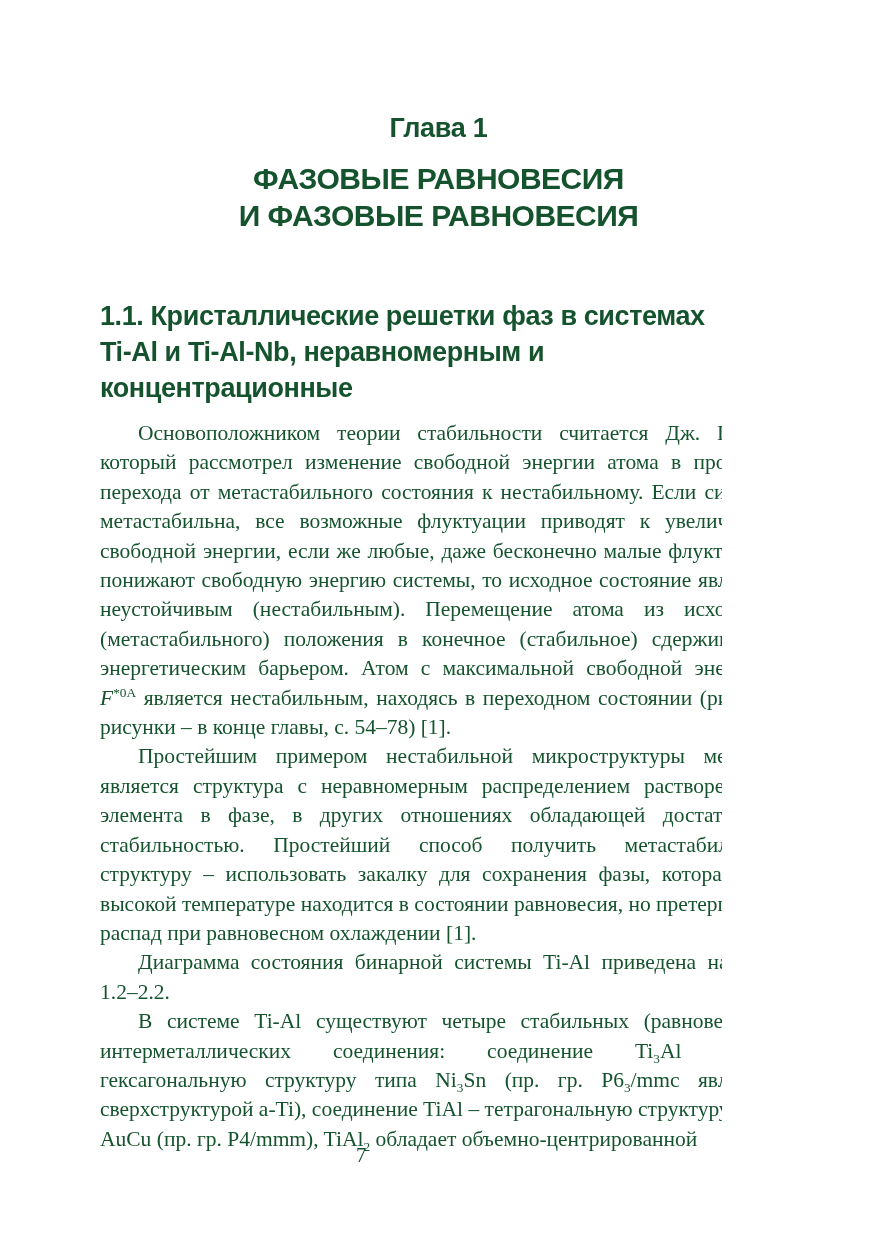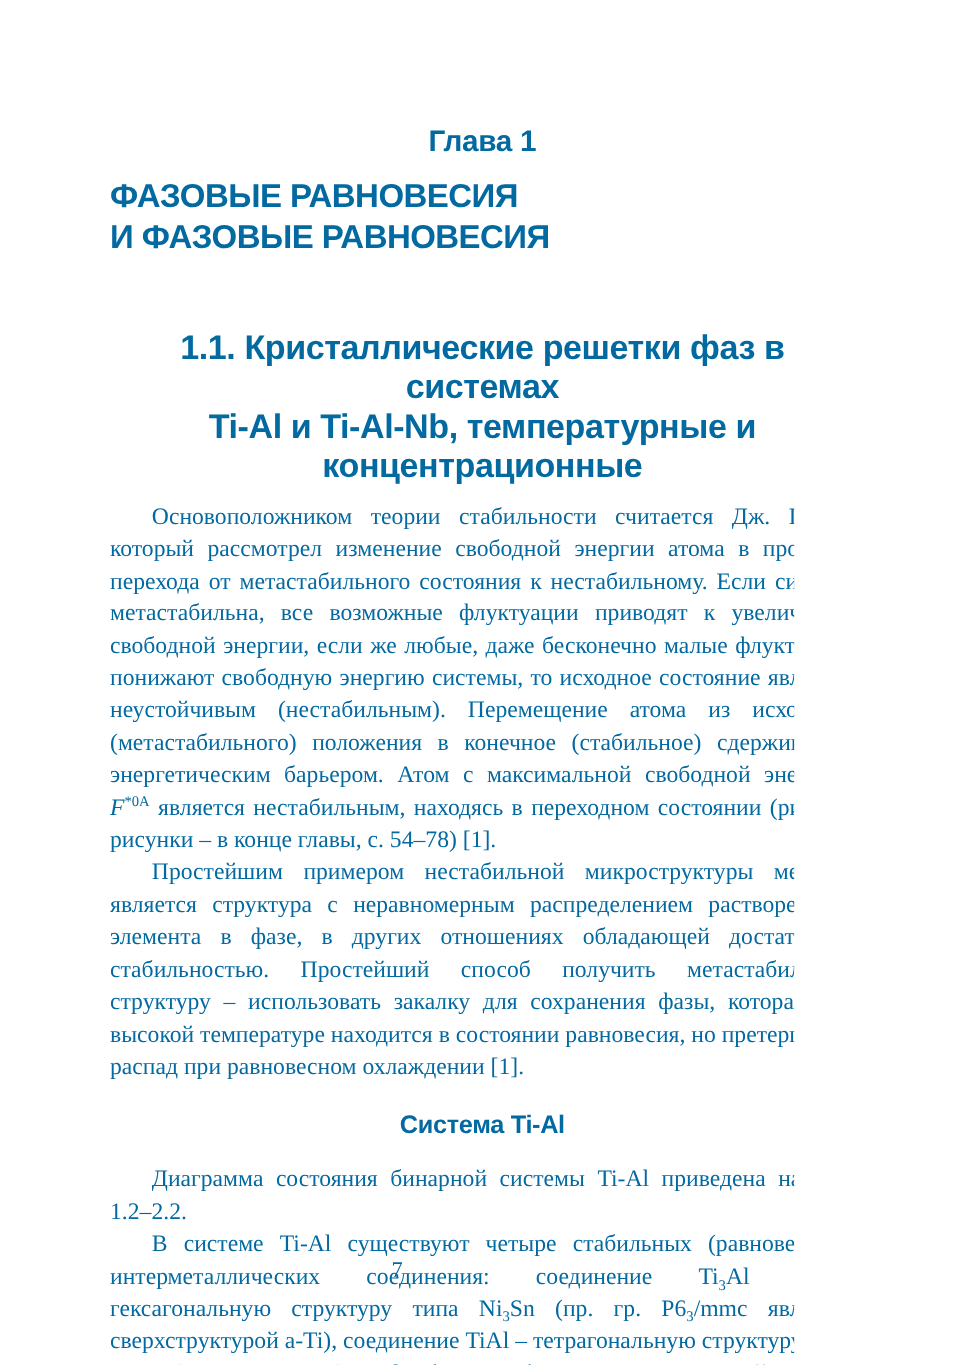--- a/index.html
+++ b/index.html
@@ -7,52 +7,52 @@
     padding: 0;
     background: #ffffff;
   }
   .page {
     position: relative;
     width: 722px;
     height: 1241px;
     background: #ffffff;
     overflow: hidden;
     font-family: "Liberation Serif", serif;
-    color: #0369a1;
+    color: #14532d;
   }
   .content {
     position: absolute;
     left: 100px;
     top: 0;
     width: 677px;
   }
   .chapter-label {
     margin-top: 112px;
     text-align: center;
     font-family: "Liberation Sans", sans-serif;
     font-weight: bold;
     font-size: 27px;
     line-height: 33px;
     letter-spacing: -0.3px;
   }
   .chapter-title {
     margin: 15px 0 0 0;
-    text-align: left;
+    text-align: center;
     font-family: "Liberation Sans", sans-serif;
     font-weight: bold;
     font-size: 30px;
     line-height: 37px;
     letter-spacing: -0.5px;
   }
   .section-heading {
     margin: 64px 0 0 0;
-    text-align: center;
+    text-align: left;
     font-family: "Liberation Sans", sans-serif;
     font-weight: bold;
-    font-size: 31px;
+    font-size: 27px;
     line-height: 36px;
     letter-spacing: -0.4px;
   }
   .body-text {
     margin-top: 13px;
     font-size: 21.5px;
     line-height: 29.4px;
     text-align: justify;
   }
   .body-text p {
@@ -89,27 +89,26 @@
 </head>
 <body>
 
 <div class="page">
   <div class="content">
 
     <div class="chapter-label">Глава 1</div>
 
     <h1 class="chapter-title"><span>ФАЗОВЫЕ РАВНОВЕСИЯ</span><br><span>И ФАЗОВЫЕ РАВНОВЕСИЯ</span></h1>
 
-    <h2 class="section-heading"><span>1.1. Кристаллические решетки фаз в системах</span><br><span>Ti-Al и Ti-Al-Nb, температурные и концентрационные</span><br></h2>
+    <h2 class="section-heading"><span>1.1. Кристаллические решетки фаз в системах</span><br><span>Ti-Al и Ti-Al-Nb, неравномерным и концентрационные</span><br></h2>
 
     <div class="body-text">
       <p>Основоположником теории стабильности считается Дж. Гиббс, который рассмотрел изменение свободной энергии атома в процессе перехода от метастабильного состояния к нестабильному. Если система метастабильна, все возможные флуктуации приводят к увеличению свободной энергии, если же любые, даже бесконечно малые флуктуации понижают свободную энергию системы, то исходное состояние является неустойчивым (нестабильным). Перемещение атома из исходного (метастабильного) положения в конечное (стабильное) сдерживается энергетическим барьером. Атом с максимальной свободной энергией <i>F</i><sup>*0A</sup> является нестабильным, находясь в переходном состоянии (рис.1.1; рисунки – в конце главы, с. 54–78) [1].</p>
       <p>Простейшим примером нестабильной микроструктуры металла является структура с неравномерным распределением растворенного элемента в фазе, в других отношениях обладающей достаточной стабильностью. Простейший способ получить метастабильную структуру – использовать закалку для сохранения фазы, которая при высокой температуре находится в состоянии равновесия, но претерпевает распад при равновесном охлаждении [1].</p>
 
-      <h3 class="subheading">Система Ti-Al</h3>
 
       <p>Диаграмма состояния бинарной системы Ti-Al приведена на рис. 1.2–2.2.</p>
       <p>В системе Ti-Al существуют четыре стабильных (равновесных) интерметаллических соединения: соединение Ti<sub>3</sub>Al имеет гексагональную структуру типа Ni<sub>3</sub>Sn (пр. гр. P6<sub>3</sub>/mmc является сверхструктурой a-Ti), соединение TiAl – тетрагональную структуру типа AuCu (пр. гр. P4/mmm), TiAl<sub>2</sub> обладает объемно-центрированной</p>
     </div>
   </div>
 
   <div class="page-number">7</div>
 </div>
 
 </body></html>

